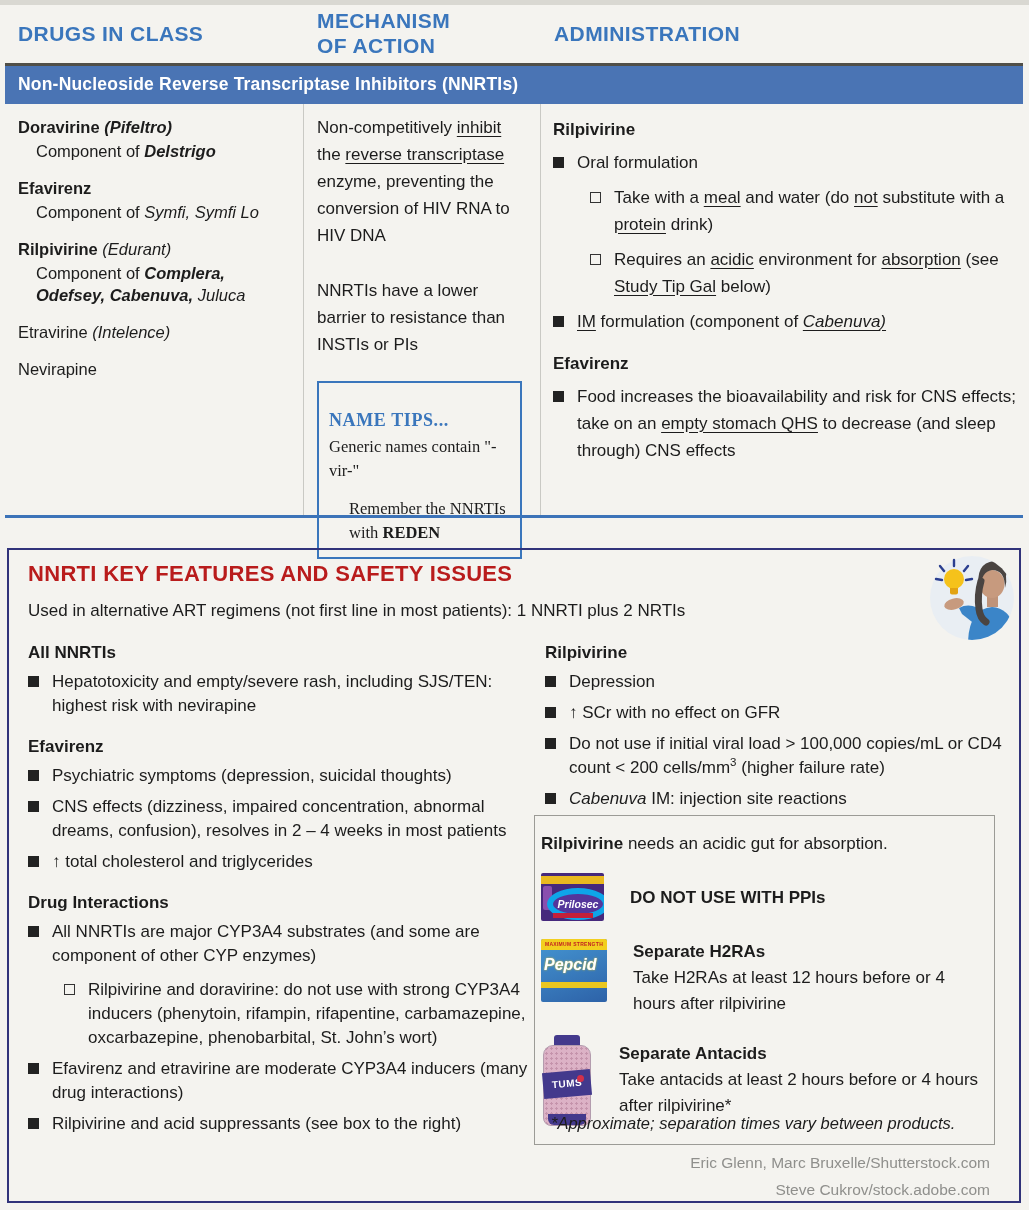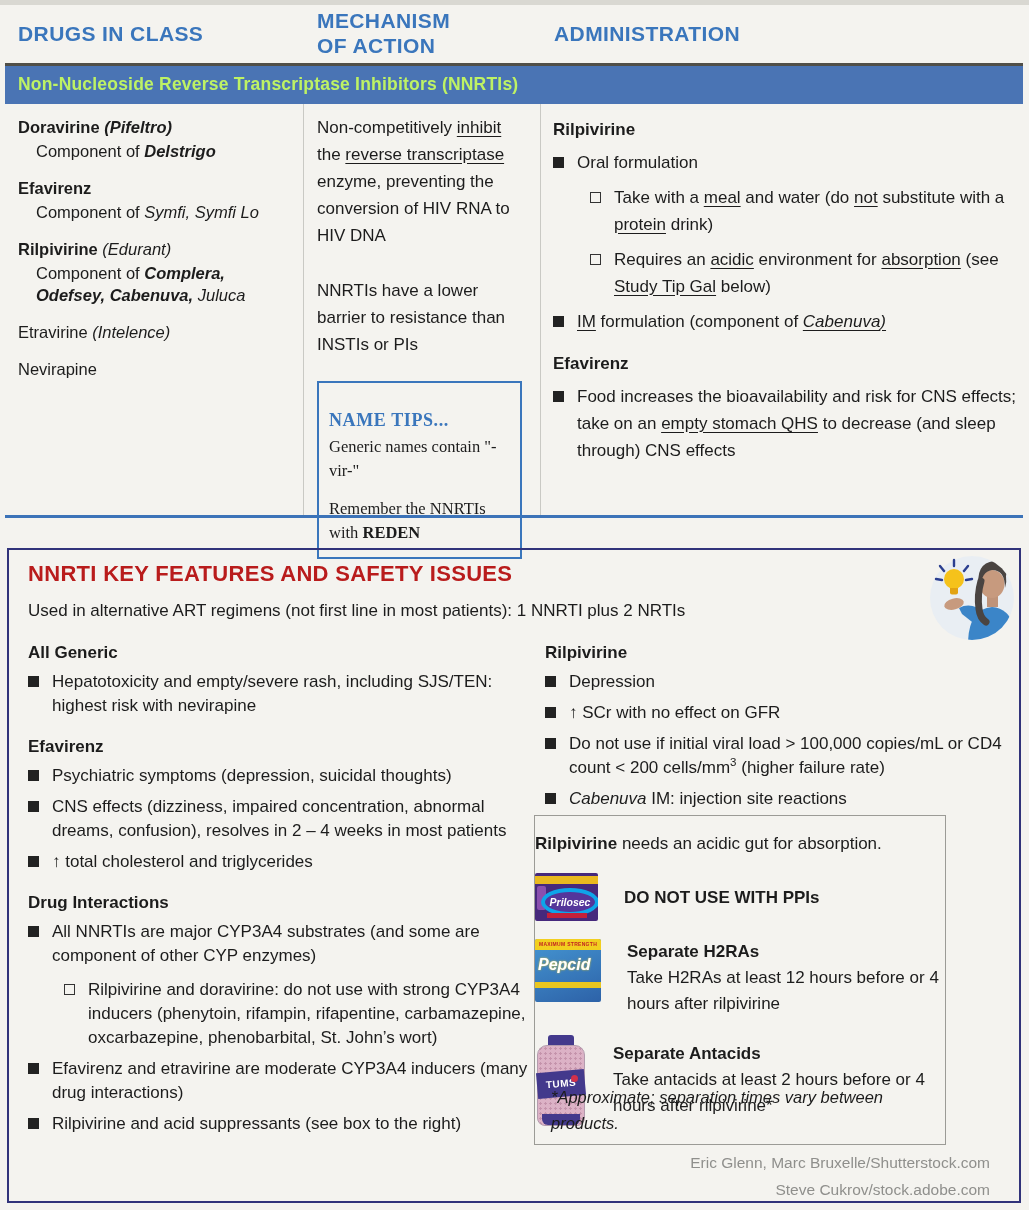--- a/index.html
+++ b/index.html
@@ -9,39 +9,39 @@
   .scan-strip{left:0;top:0;width:1029px;height:5px;background:#d9d8d2;}
 
   
   .colhead{font-weight:700;font-size:21px;color:#3a76bc;letter-spacing:.4px;line-height:25px;}
   .h-drugs{left:18px;top:21px;width:280px;}
   .h-moa{left:317px;top:8px;width:165px;}
   .h-admin{left:554px;top:21px;width:300px;}
 
   
   .banner{left:5px;top:63px;width:1018px;height:41px;background:#4a74b4;border-top:3px solid#504f48;
-          box-sizing:border-box;color:#bef264;font-weight:700;font-size:17.5px;line-height:37px;
+          box-sizing:border-box;color:#ffffff;font-weight:700;font-size:17.5px;line-height:37px;
           padding-left:13px;letter-spacing:.2px;}
 
   
   .vrule{width:1px;background:#c9c9c4;top:104px;height:411px;}
   .vr1{left:303px;} .vr2{left:540px;}
   .table-bottom{left:5px;top:515px;width:1018px;height:3px;background:#3c73b8;}
 
   .col1{left:18px;top:116px;width:280px;font-size:16.5px;line-height:22px;}
   .drug{margin-bottom:15px;}
   .drug .sub{padding-left:18px;margin-top:2px;}
   .drug .sub:empty{display:none;}
 
   .col2{left:317px;top:114px;width:207px;font-size:17px;line-height:27px;}
   .moa-p2{margin-top:28px;}
   .tipsbox{margin-top:23px;border:2px solid #3a76bc;padding:24px 10px 12px;width:181px;background:transparent;font-family:Liberation Serif, serif;}
   .tips-title{font-weight:700;font-size:18px;color:#3a76bc;letter-spacing:.6px;line-height:26px;}
   .tips-line{font-size:16.5px;line-height:24px;margin-top:2px;}
-  .tips-line2{margin-top:14px;}
+  .tips-line2{margin-top:14px;margin-left:20px;}
 
   .col3{left:553px;top:116px;width:465px;font-size:17px;line-height:27px;}
   .subhead{font-weight:700;margin:0 0 6px;}
   .subhead.mt{margin-top:15px;}
   .brow{display:flex;margin:4px 0 8px;}
   .brow .sq{width:11px;height:11px;background:#222;margin:8px 13px 0 0;flex:none;}
   .brow .osq{width:9px;height:9px;border:1.6px solid #333;background:transparent;margin:8px 13px 0 0;flex:none;}
   .brow.subrow{margin-left:37px;}
   .btext{flex:1;}
 
@@ -59,38 +59,38 @@
   .fcol .h.first{margin-top:0;}
   .fcol .brow{margin:5px 0 7px;}
   .fcol .brow .sq{margin-top:6px;}
   .fcol .brow .osq{margin-top:6px;}
   .fcol .brow.subrow{margin-left:36px;margin-top:10px;}
 
   
   .avatar{left:926px;top:551px;width:92px;height:94px;}
 
   
-  .acidbox{left:534px;top:815px;width:412px;height:330px;border:1.5px solid #9b9b96;box-sizing:border-box;
-           padding:15px 0;font-size:17px;line-height:26px;}
+  .acidbox{left:534px;top:815px;width:461px;height:330px;border:1.5px solid #9b9b96;box-sizing:border-box;
+           padding:15px 6px;font-size:17px;line-height:26px;}
   .acid-title{margin-bottom:16px;}
   .trow{display:flex;margin-bottom:18px;}
   .trow .prod{flex:none;margin-right:26px;}
   .trow .ttext{flex:1;padding-top:0;}
   .trow1 .ttext{padding-top:12px;}
   .trow3 .ttext{padding-top:6px;}
   .ttext .tline:empty{display:none;}
   .footnote{position:absolute;left:16px;bottom:8px;font-style:italic;font-size:16.5px;}
 
   .credits{right:39px;top:1149px;text-align:right;font-size:15.5px;color:#8f8f8c;line-height:27px;}
 
   
   .prilosec{width:63px;height:48px;background:#46297c;position:relative;border-radius:2px;overflow:hidden;}
   .prilosec .band{position:absolute;left:0;top:3px;width:100%;height:8px;background:#e9b91f;}
   .prilosec .pills{position:absolute;left:2px;top:13px;width:9px;height:24px;background:#8a4fae;border-radius:2px;}
-  .prilosec .oval{position:absolute;left:6px;top:15px;width:50px;height:20px;border:4px solid #0ea5e9;
+  .prilosec .oval{position:absolute;left:6px;top:15px;width:50px;height:20px;border:6px solid #0ea5e9;
                   border-radius:50%;background:#54369b;color:#fff;font-style:italic;font-weight:700;
                   font-size:10.5px;text-align:center;line-height:20px;}
   .prilosec .red{position:absolute;left:12px;top:40px;width:40px;height:5px;background:#c4203a;}
 
   .pepcid{width:66px;height:63px;background:linear-gradient(160deg,#4596d2,#2d62a8);position:relative;
           border-radius:2px;overflow:hidden;}
   .pepcid .band{position:absolute;left:0;top:0;width:100%;height:11px;background:#f2cf1f;color:#c22222;
                 font-weight:700;font-size:5px;text-align:center;line-height:11px;letter-spacing:.3px;}
   .pepcid .name{position:absolute;left:3px;top:13px;width:60px;color:#fff;font-style:italic;font-weight:700;
                 font-size:16px;text-shadow:0 0 2px #f2cf1f;}
@@ -212,21 +212,21 @@
         <ellipse cx="66" cy="33" rx="12.5" ry="14" fill="#c79a7e"></ellipse>
         <path d="M53 38 Q49 12 68 10 Q83 13 80 25 Q81 31 79 37 Q79 19 66 19 Q55 21 55 36 Z" fill="#4a4441"></path>
         <path d="M55 30 Q51 44 53 58 Q54 67 60 71" stroke="#4a4441" stroke-width="7" fill="none" stroke-linecap="round"></path>
       </g>
     </svg>
   </div>
 
   <div class="abs fintro">Used in alternative ART regimens (not first line in most patients): 1 NNRTI plus 2 NRTIs</div>
 
   <div class="abs fcol fleft">
-    <div class="h first">All Generic</div>
+    <div class="h first">All NNRTIs</div>
     <div class="brow">
       <span class="sq"></span>
       <div class="btext"><span>Hepatotoxicity and empty/severe rash, including SJS/TEN: highest risk with nevirapine</span></div>
     </div>
     <div class="h">Efavirenz</div>
     <div class="brow">
       <span class="sq"></span>
       <div class="btext"><span>Psychiatric symptoms (depression, suicidal thoughts)</span></div>
     </div>
     <div class="brow">

